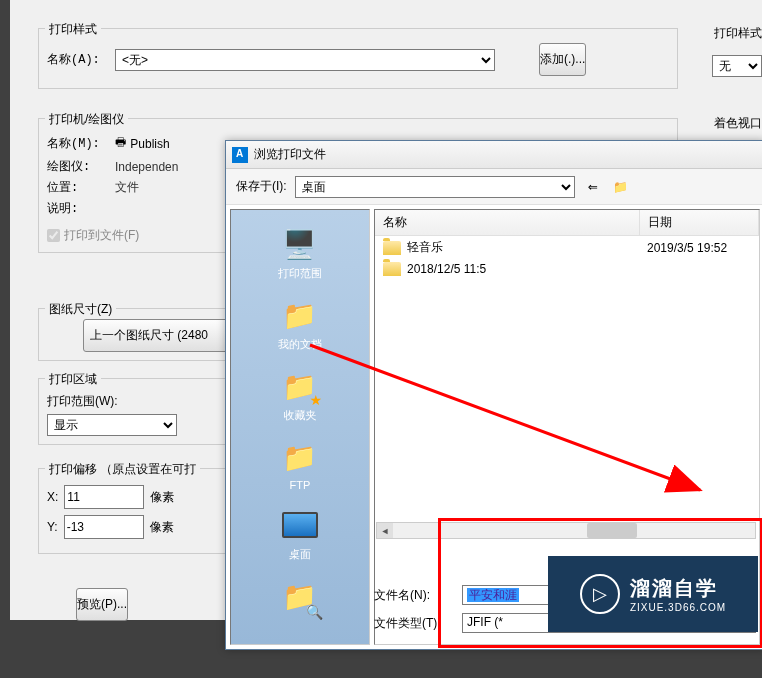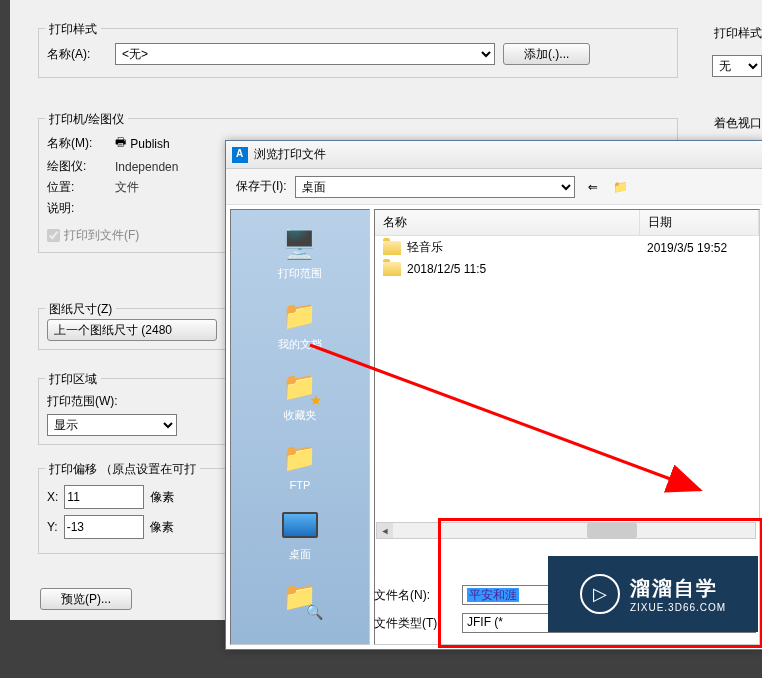--- a/index.html
+++ b/index.html
@@ -4,26 +4,26 @@
   <style>
     * { box-sizing: border-box; margin: 0; padding: 0; font-family: "Microsoft YaHei", SimSun, sans-serif; font-size: 12px; }
     body { background: #404040; width: 762px; height: 678px; position: relative; overflow: hidden; }
     
     .main-panel { position: absolute; left: 10px; top: 0; width: 752px; height: 620px; background: #f0f0f0; }
     
     .fieldset { border: 1px solid #ccc; margin: 8px; padding: 10px 8px 8px 8px; position: relative; }
     .fieldset-legend { position: absolute; top: -8px; left: 6px; background: #f0f0f0; padding: 0 4px; font-size: 12px; }
     
     .row { display: flex; align-items: center; margin: 4px 0; gap: 8px; }
-    .label { min-width: 60px; }
+    .label { min-width: 60px; font-family: Liberation Mono, monospace; }
     
     select, input[type="text"] { border: 1px solid #7a7a7a; background: white; font-size: 12px; padding: 1px 2px; height: 24px; }
     select { height: 22px; }
     
-    .btn { background: linear-gradient(#fdfdfd, #e0e0e0); border: 1px solid #888; border-radius: 3px; padding: 2px 20px; font-size: 12px; cursor: pointer; height: 22px; }
+    .btn { background: linear-gradient(#fdfdfd, #e0e0e0); border: 1px solid #888; border-radius: 3px; padding: 2px 0; font-size: 12px; cursor: pointer; height: 33px; margin-left: 36px; }
     
     .page-setup { position: absolute; left: 20px; top: 20px; width: 640px; }
     .page-setup .row select { width: 380px; }
     
     .printer-section { position: absolute; left: 20px; top: 110px; width: 640px; }
     .printer-section .value { color: #333; }
     
     .checkbox-row { display: flex; align-items: center; gap: 4px; margin-top: 10px; }
     .checkbox-row input { margin: 0; }
     .checkbox-row label { color: #888; }

